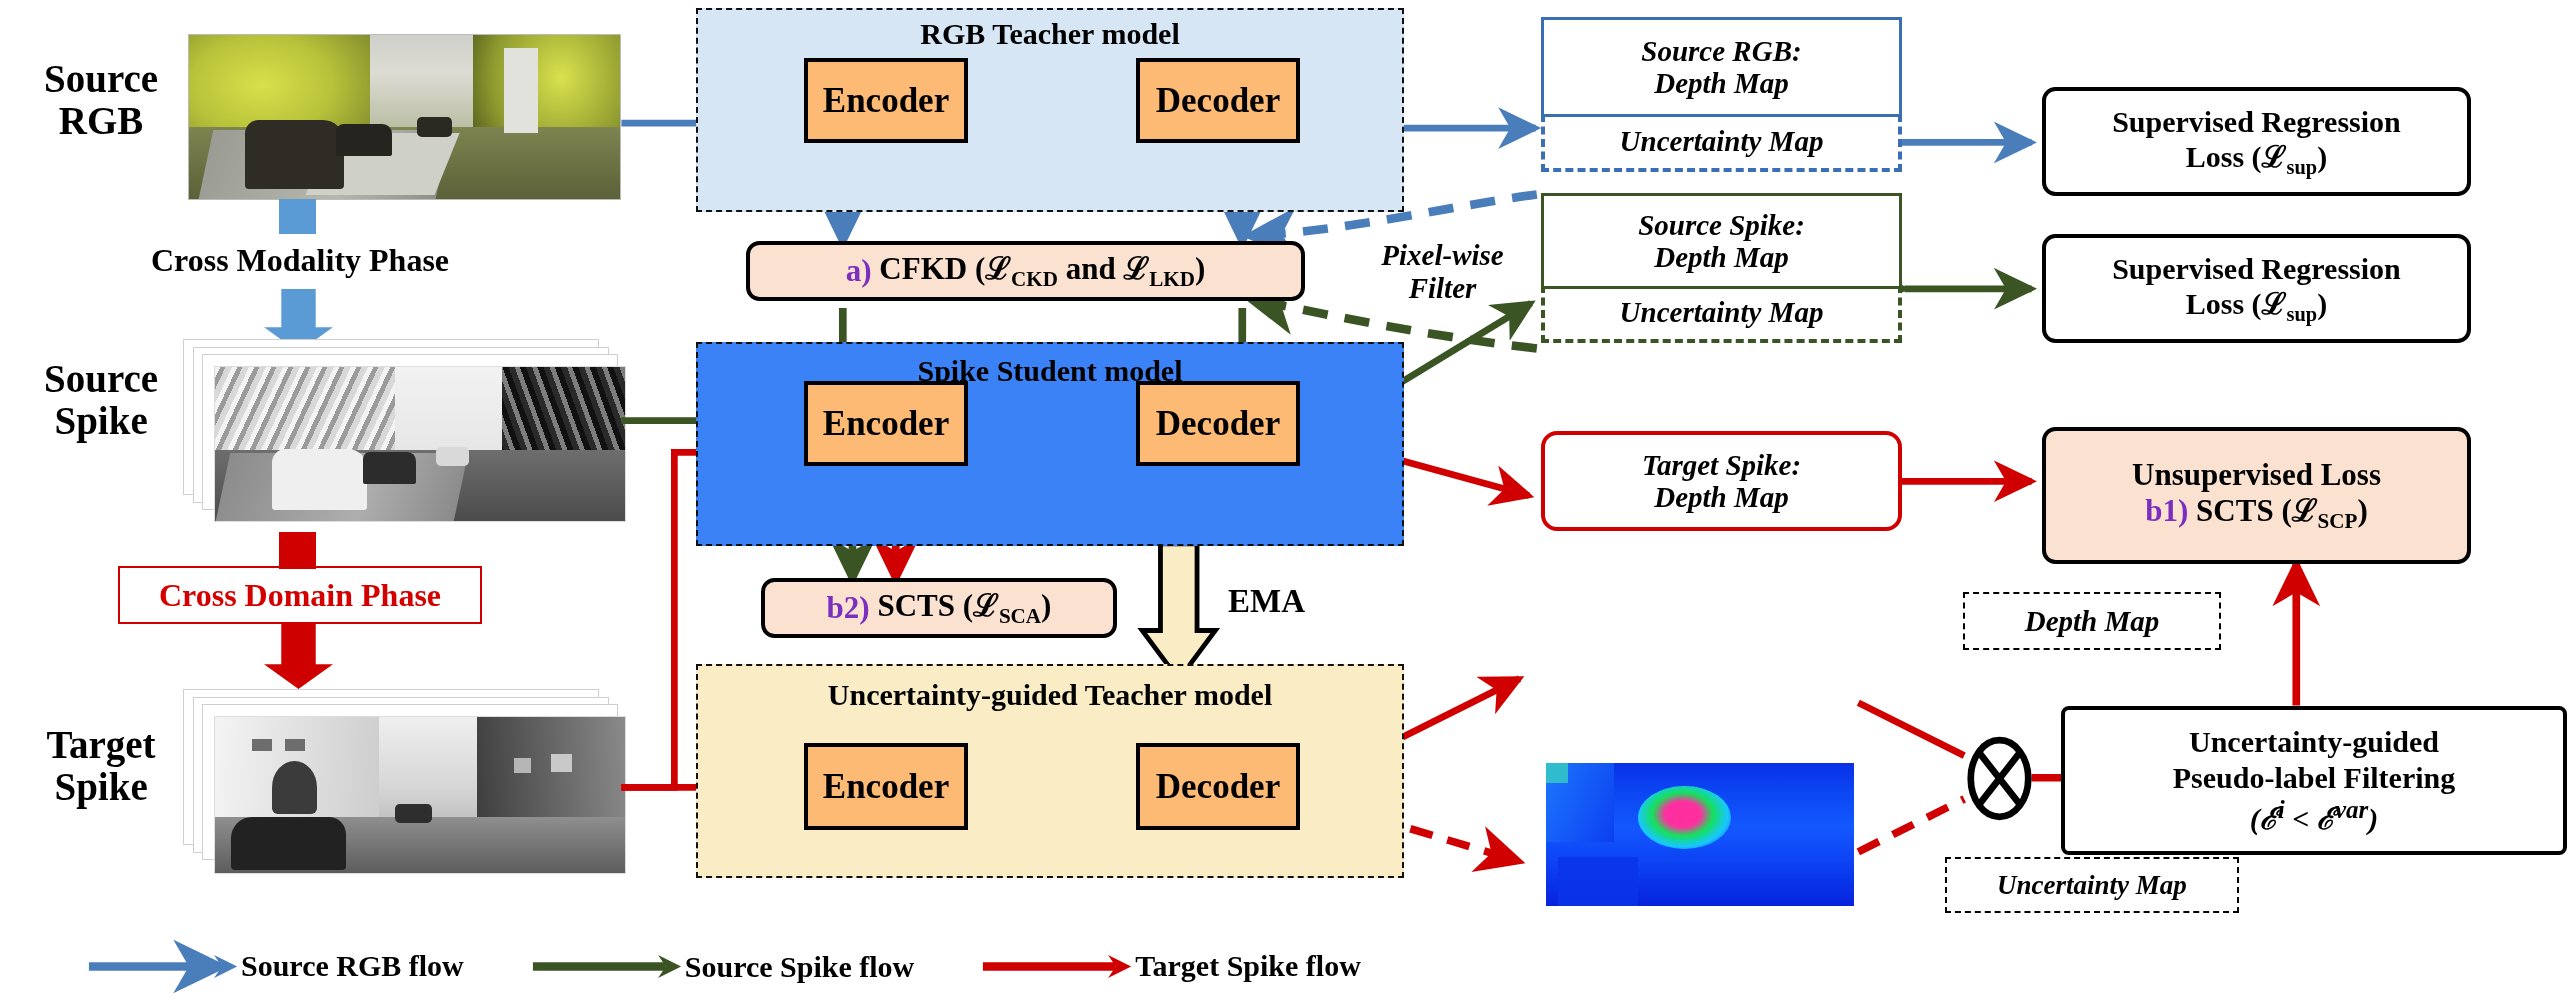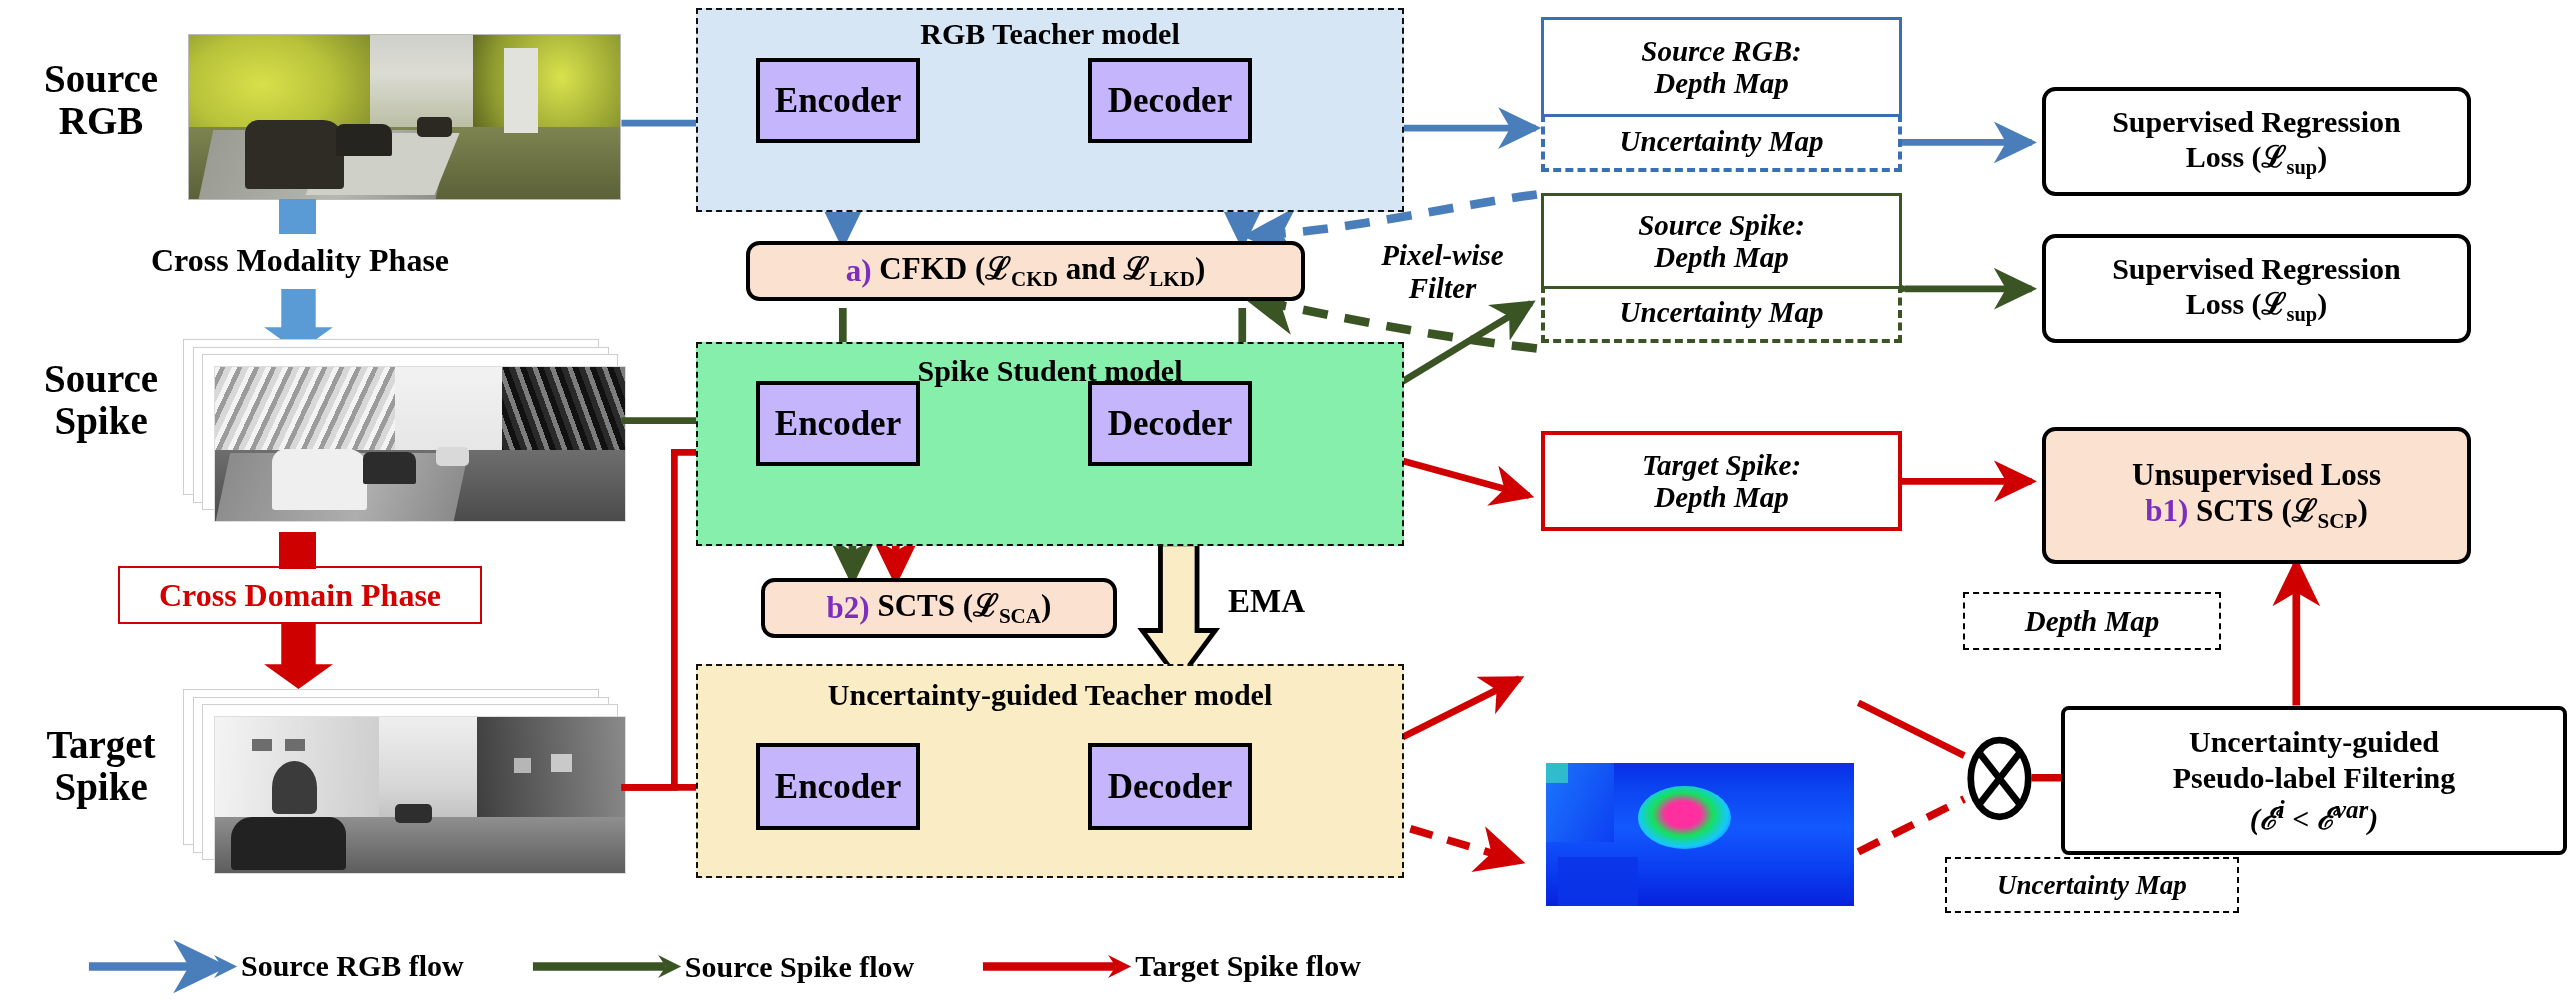--- a/index.html
+++ b/index.html
@@ -7,28 +7,28 @@
        font-family:"Liberation Serif","DejaVu Serif",serif;}
   .abs{position:absolute;}
   
   .side-label{font-weight:bold;font-size:39px;line-height:1.08;text-align:center;color:#000;}
   .phase-box{display:flex;align-items:center;justify-content:center;
              font-weight:bold;font-size:32px;background:#fff;box-sizing:border-box;}
   .phase-red{border:2.9px solid #d00000;color:#d40000;}
   
   .group{box-sizing:border-box;border:2.9px dashed #111;}
   .g-blue{background:#d7e6f5;}
-  .g-green{background:#86efac;}
+  .g-green{background:#3b82f6;}
   .g-yellow{background:#faecc4;}
   .group-title{position:absolute;left:0;right:0;text-align:center;
                font-weight:bold;font-size:30px;color:#000;}
   
-  .ed{box-sizing:border-box;background:#c4b5fd;border:4.8px solid #000;
+  .ed{box-sizing:border-box;background:#fdba74;border:4.8px solid #000;
       display:flex;align-items:center;justify-content:center;
-      font-weight:bold;font-size:35px;color:#000;}
+      font-weight:bold;font-size:35px;color:#000;margin-left:48px;}
   
   .mapbox{box-sizing:border-box;background:#fff;display:flex;align-items:center;
           justify-content:center;text-align:center;font-style:italic;
           font-weight:bold;font-size:29px;line-height:1.12;color:#000;}
   .mb-solid-blue{border:3.9px solid #3a6fb5;}
   .mb-dash-blue{border:4.8px dashed #3a6fb5;border-top:none;}
   .mb-solid-green{border:3.9px solid #3b5424;}
   .mb-dash-green{border:4.8px dashed #3b5424;border-top:none;}
   .mb-solid-red{border:4.8px solid #d10000;}
   .mb-dash-black{border:2.9px dashed #000;}
@@ -244,21 +244,21 @@
 <div class="abs ed" style="left:1088px;top:743px;width:164px;height:87px;z-index:3;">Decoder</div>
 
 <div class="abs mapbox mb-solid-blue" style="left:1541px;top:17.3px;width:361px;height:100px;white-space:pre-line;z-index:4;">Source RGB:
 Depth Map</div>
 <div class="abs mapbox mb-dash-blue" style="left:1541px;top:114px;width:361px;height:58px;z-index:3;">Uncertainty Map</div>
 
 <div class="abs mapbox mb-solid-green" style="left:1541px;top:193px;width:361px;height:96px;white-space:pre-line;z-index:4;">Source Spike:
 Depth Map</div>
 <div class="abs mapbox mb-dash-green" style="left:1541px;top:285px;width:361px;height:58px;z-index:3;">Uncertainty Map</div>
 
-<div class="abs mapbox mb-solid-red" style="left:1541px;top:431px;width:361px;height:100px;white-space:pre-line;z-index:4;">Target Spike:
+<div class="abs mapbox mb-solid-red" style="left:1541px;top:431px;width:361px;height:100px;white-space:pre-line;z-index:4;border-radius:16px;">Target Spike:
 Depth Map</div>
 
 <div class="abs lossbox" style="left:2042px;top:87px;width:429px;height:109px;z-index:4;">
   <div>
     <div>Supervised Regression</div>
     <div>
       <span>Loss (ℒ</span><sub>sup</sub><span>)</span>
     </div>
   </div>
 </div>

